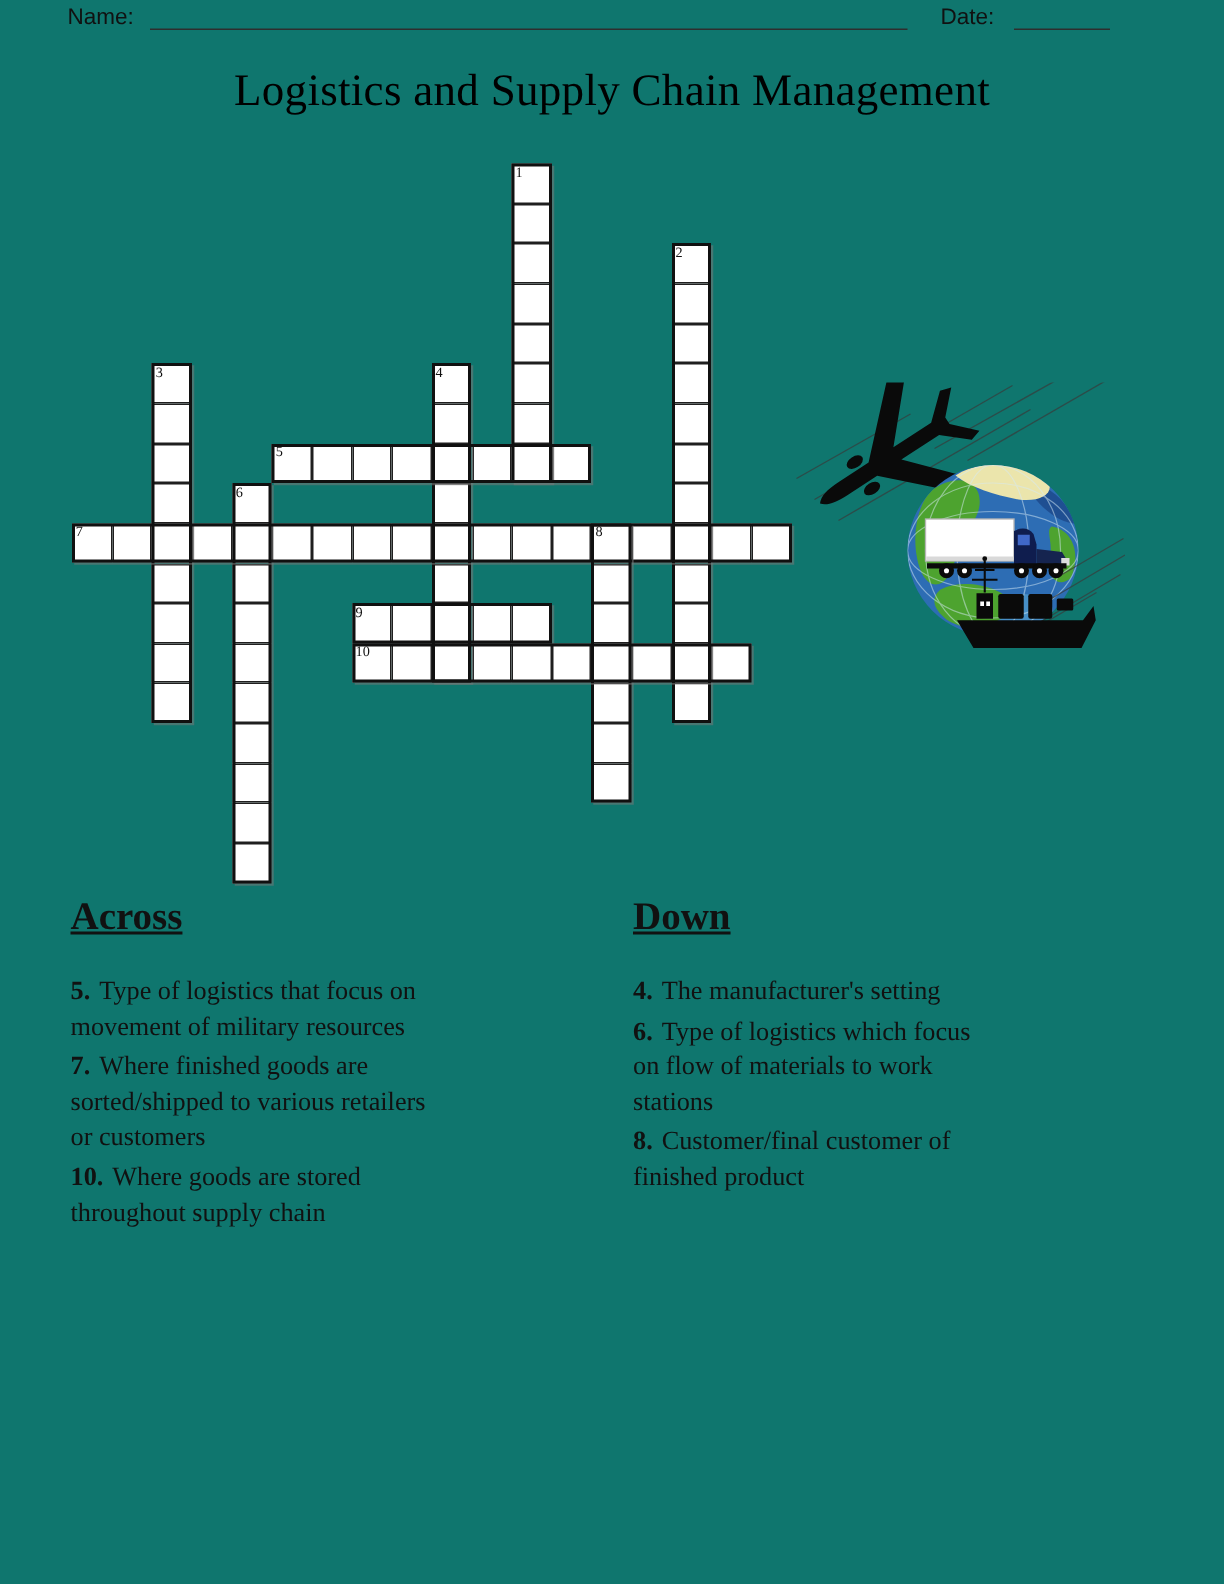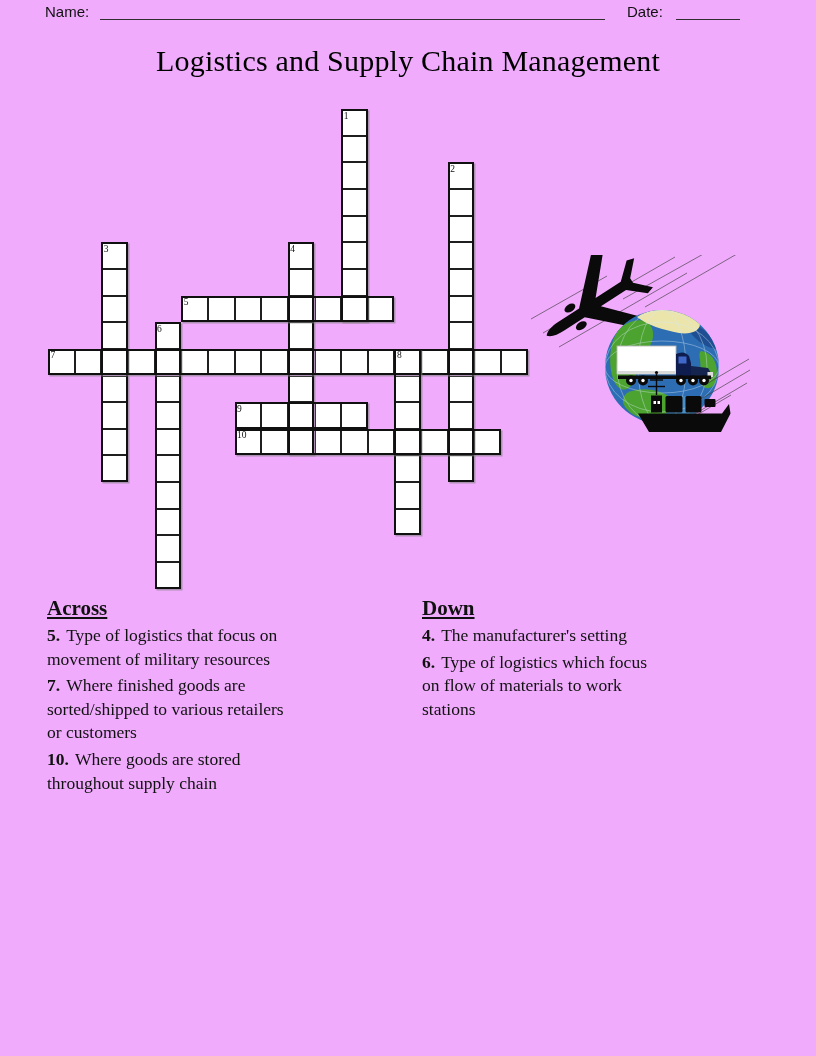--- a/index.html
+++ b/index.html
@@ -1,16 +1,16 @@
 <!DOCTYPE html>
 <html><head>
 <meta charset="utf-8">
 <style>
   html,body{margin:0;padding:0;background:#fff;}
-  .page{position:relative;width:816px;height:1056px;background:#f0abfc;overflow:hidden;
+  .page{position:relative;width:816px;height:1056px;background:#0f766e;overflow:hidden;
         font-family:"Liberation Serif",serif;color:#111;text-decoration:underline;}
   
   .hdr-label{position:absolute;font-family:"Liberation Sans",sans-serif;font-size:15px;color:#111;}
   .blank-line{position:absolute;height:18px;border-bottom:1.6px solid #2e2e2e;}
   #name-label{left:45px;top:3px;}
   #name-line{left:100px;top:1px;width:505px;}
   #date-label{left:627px;top:3px;}
   #date-line{left:676px;top:1px;width:64px;}
   
   .title{position:absolute;left:0;top:44px;width:816px;text-align:center;
@@ -22,21 +22,21 @@
   .word-outline{position:absolute;border:2px solid #101010;box-sizing:border-box;
                 pointer-events:none;box-shadow:1.5px 1.5px 0 rgba(120,120,120,.55);}
   .cellnum{position:absolute;font-family:"Liberation Serif",serif;font-size:9.5px;
            line-height:10px;color:#111;z-index:5;}
   
   #illo{position:absolute;left:525px;top:255px;width:225px;height:185px;pointer-events:none;}
   
   .clue-col{position:absolute;top:596px;}
   #across-col{left:47px;width:255px;}
   #down-col{left:422px;width:240px;}
-  .clue-heading{font-size:21px;font-weight:bold;text-decoration:underline;margin:0 0 3px 0;}
+  .clue-heading{font-size:26px;font-weight:bold;text-decoration:underline;margin:0 0 23px 0;}
   .clue{font-size:17.5px;line-height:23.6px;margin:0 0 3px 0;}
   .clue b{margin-right:6px;}
 </style>
 </head>
 <body>
 
 <div class="page">
 
   <span class="hdr-label" id="name-label">Name:</span>
   <span class="blank-line" id="name-line"></span>
@@ -250,15 +250,16 @@
     <p class="clue-heading">Across</p>
     <p class="clue"><b>5.</b><span>Type of logistics that focus on movement of military resources</span></p>
     <p class="clue"><b>7.</b><span>Where finished goods are sorted/shipped to various retailers or customers</span></p>
     <p class="clue"><b>10.</b><span>Where goods are stored throughout supply chain</span></p>
   </div>
 
   <div class="clue-col" id="down-col">
     <p class="clue-heading">Down</p>
     <p class="clue"><b>4.</b><span>The manufacturer's setting</span></p>
     <p class="clue"><b>6.</b><span>Type of logistics which focus on flow of materials to work stations</span></p>
+    <p class="clue"><b>8.</b><span>Customer/final customer of finished product</span></p>
   </div>
 
 </div>
 
 </body></html>

